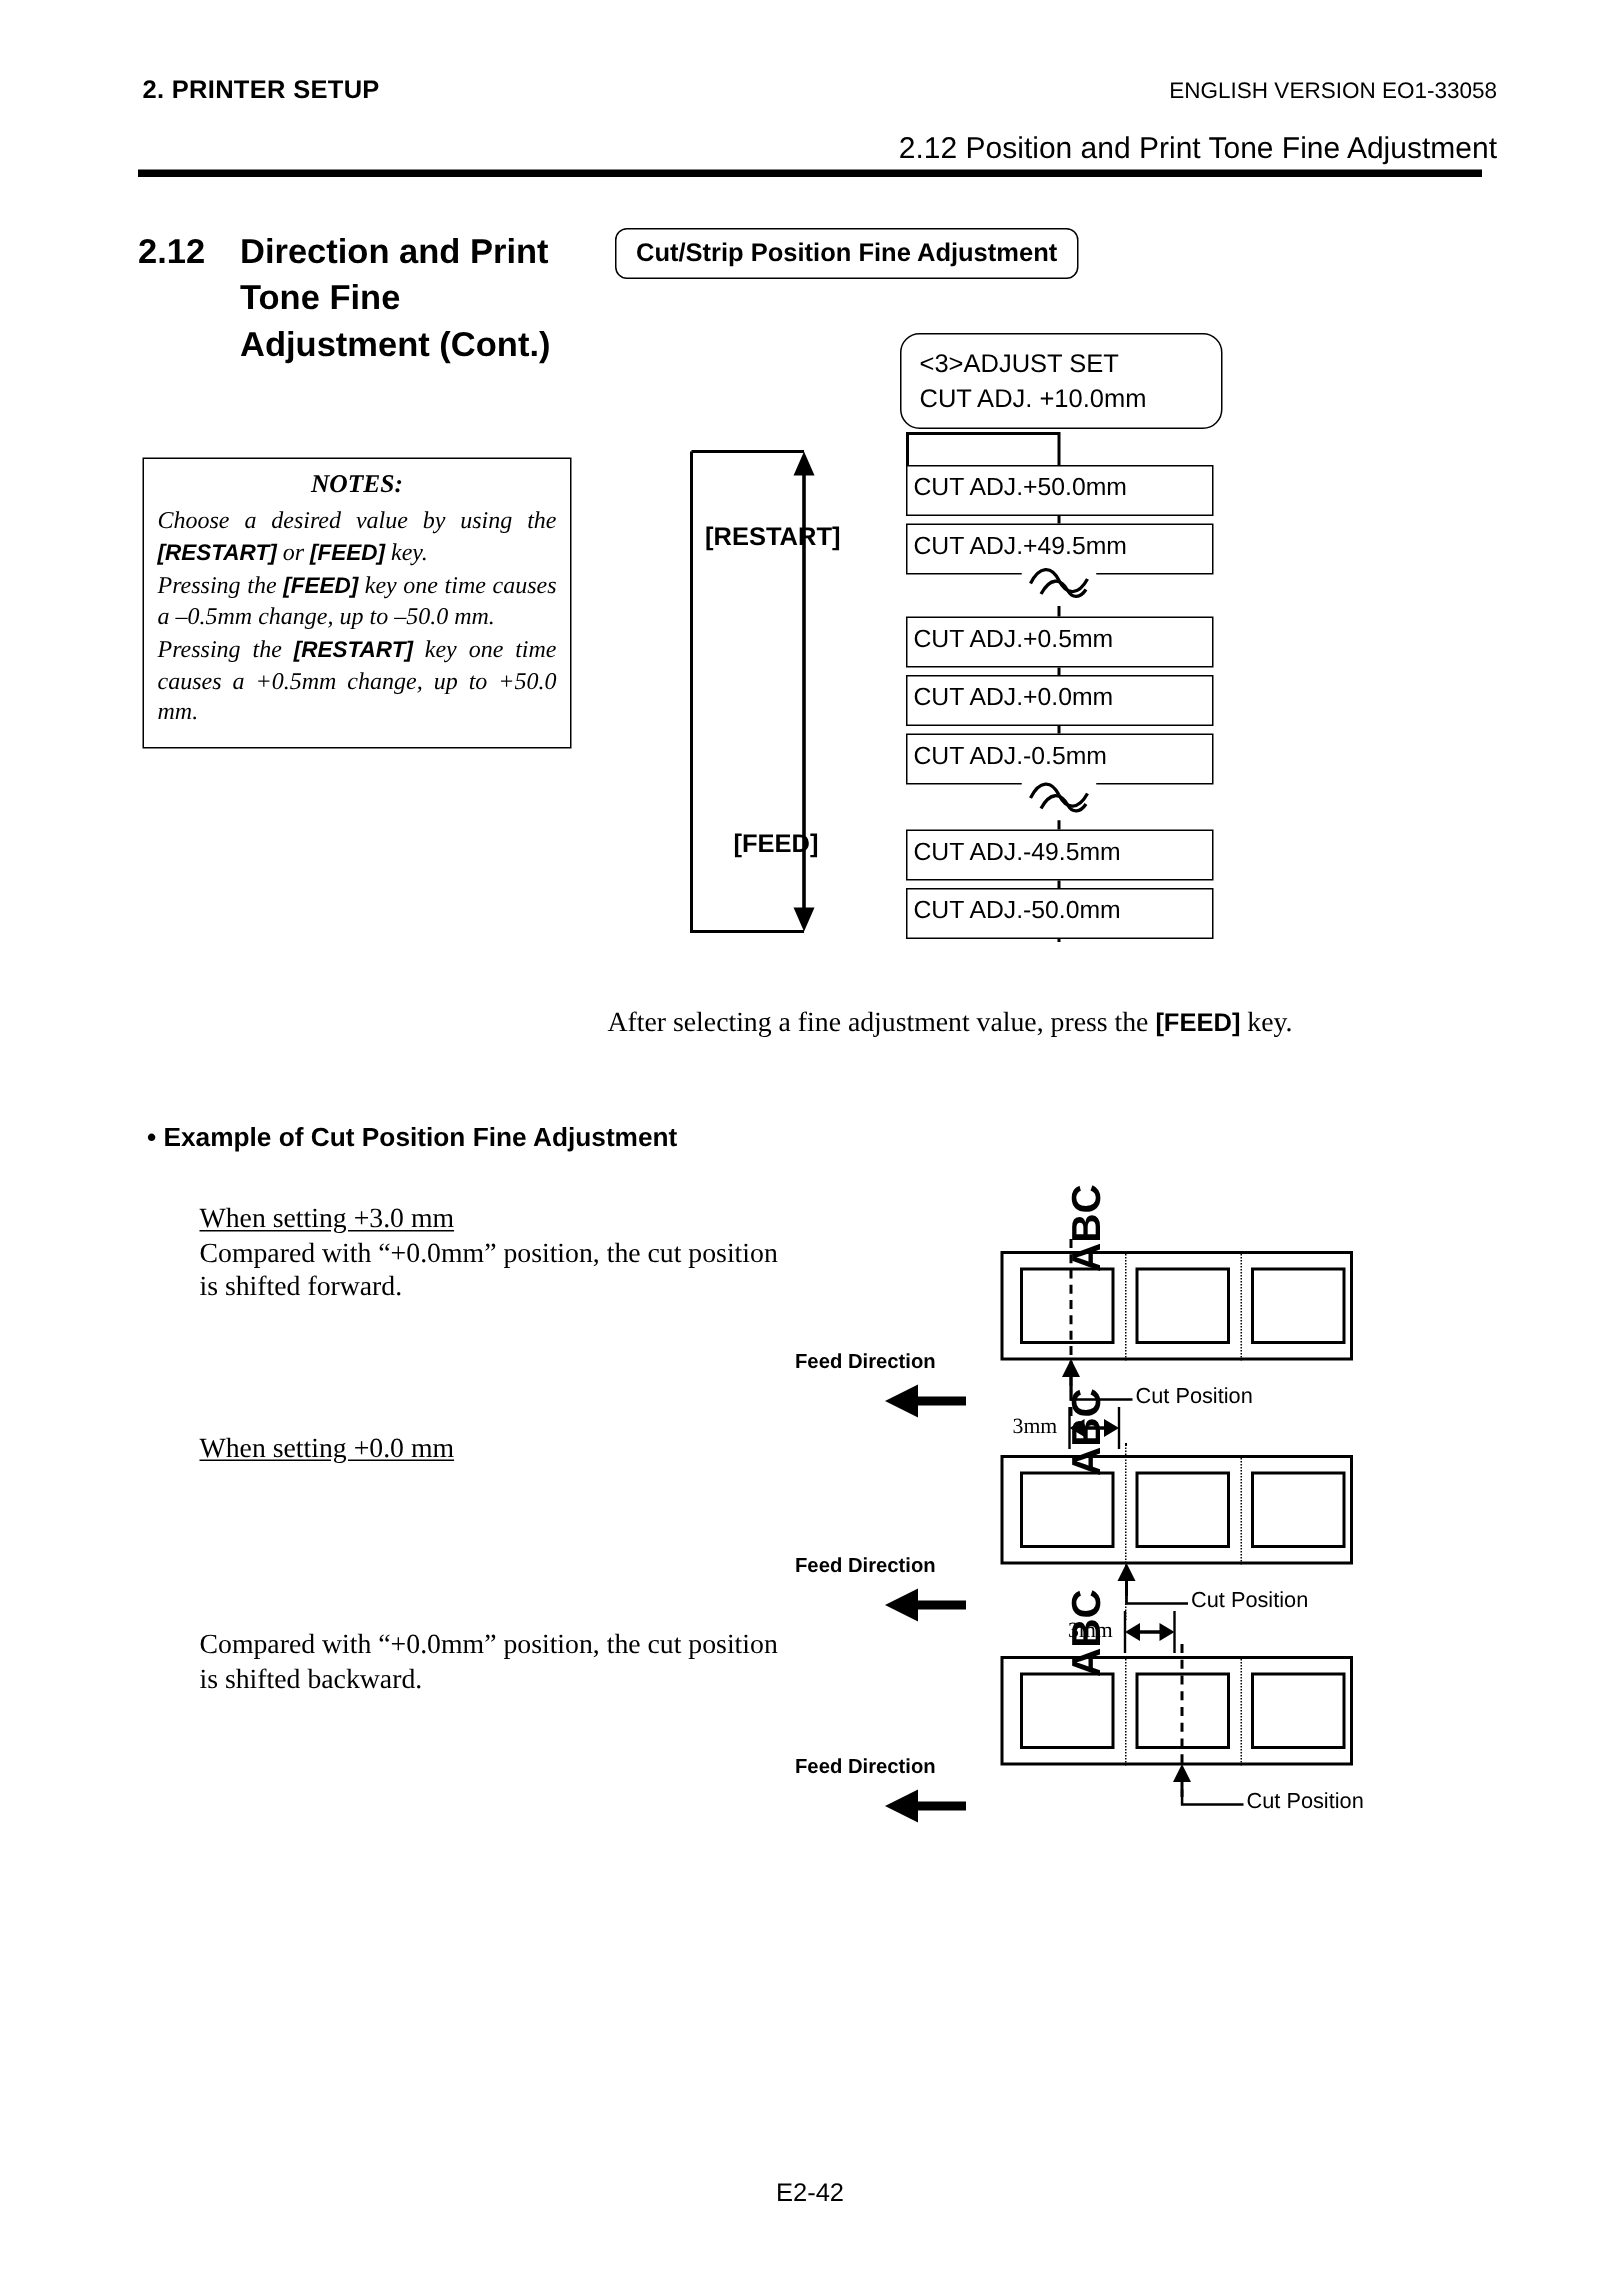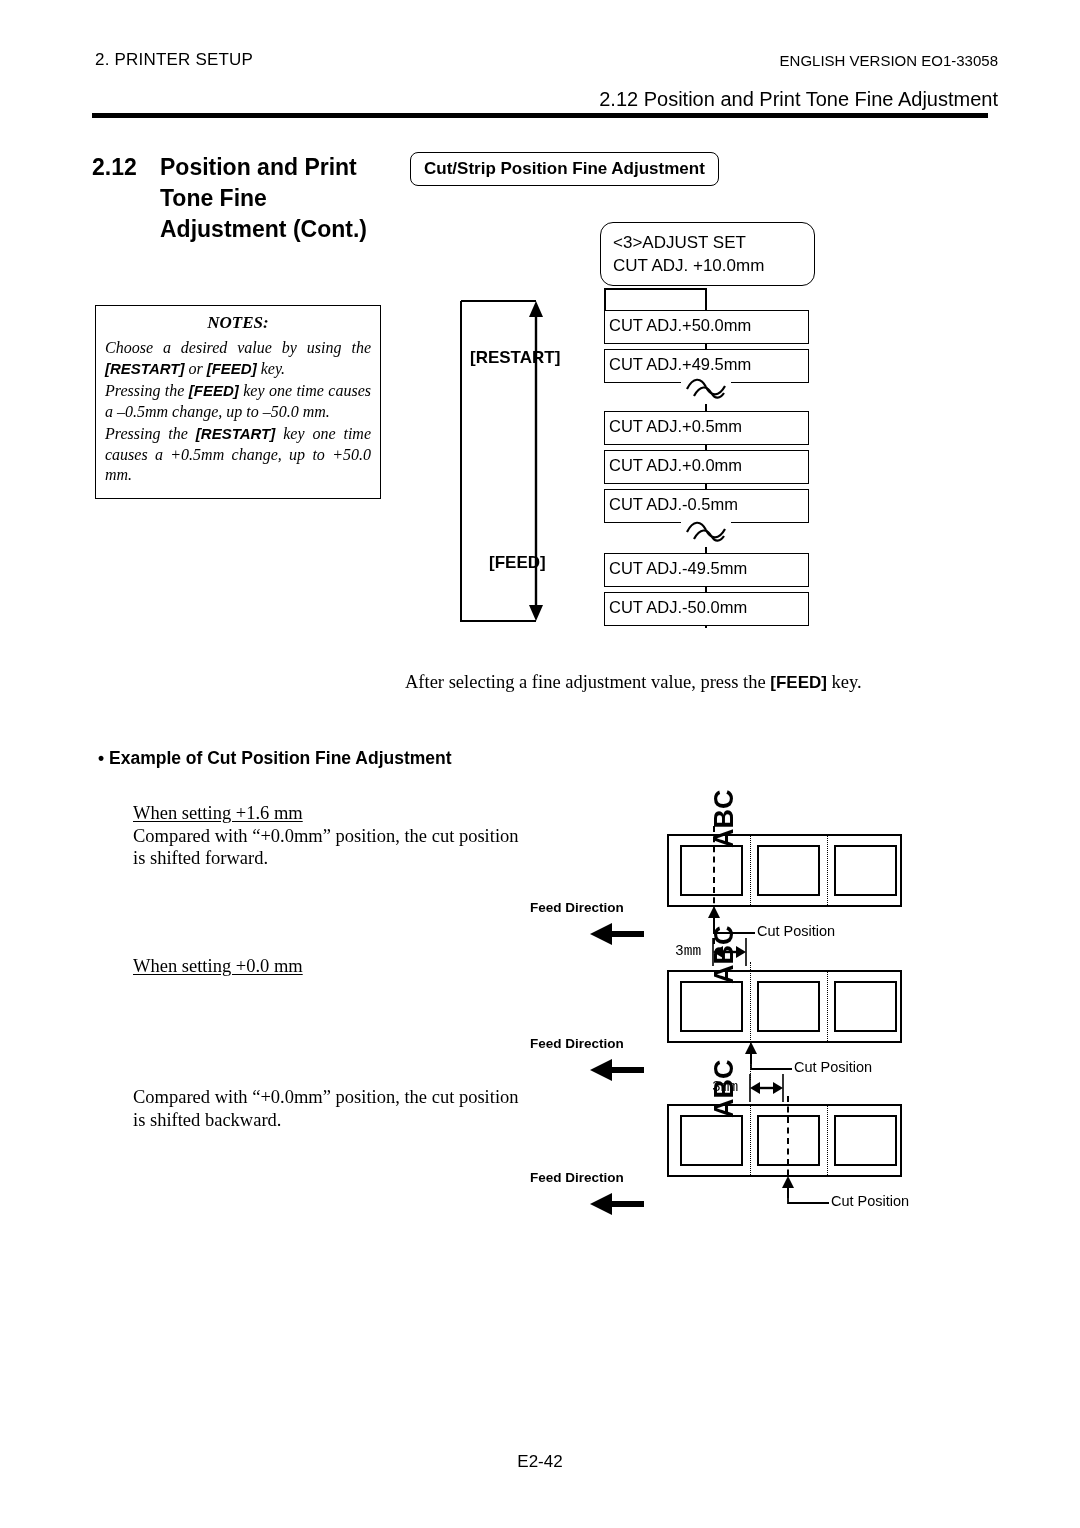--- a/index.html
+++ b/index.html
@@ -4,21 +4,21 @@
 <style>
   html,body{margin:0;padding:0;background:#fff;}
   body{width:1080px;height:1528px;position:relative;
        font-family:"Liberation Serif",serif;color:#000;
        -webkit-font-smoothing:antialiased;}
   .pg{position:absolute;left:0;top:0;width:1080px;height:1528px;}
   .abs{position:absolute;}
 
   
   #hdr-left{left:95px;top:50px;font-family:"Liberation Sans",sans-serif;
-            font-weight:normal;font-size:17px;letter-spacing:.2px;}
+            font-weight:bold;font-size:17px;letter-spacing:.2px;}
   #hdr-right{right:82px;top:52px;font-family:"Liberation Sans",sans-serif;
              font-size:15px;text-align:right;}
   #hdr-sub{right:82px;top:88px;font-family:"Liberation Sans",sans-serif;
            font-size:20px;text-align:right;}
   #hdr-rule{left:92px;top:113px;width:896px;height:5px;background:#000;}
 
   
   #sec{left:92px;top:152px;width:330px;
        font-family:"Liberation Sans",sans-serif;font-weight:bold;
        font-size:23px;line-height:31px;}
@@ -70,21 +70,21 @@
   #exh{left:98px;top:748px;font-family:"Liberation Sans",sans-serif;
        font-weight:bold;font-size:17.5px;}
   .exp{position:absolute;left:133px;font-size:18.5px;line-height:22.5px;}
   .exp u{text-decoration:underline;text-underline-offset:2px;}
 
   
   .dgm{position:absolute;width:420px;height:150px;}
   .fdlab{position:absolute;font-family:"Liberation Sans",sans-serif;
          font-weight:bold;font-size:13.5px;}
   .cutlab{position:absolute;font-family:"Liberation Sans",sans-serif;font-size:14.5px;}
-  .mmlab{position:absolute;font-family:Liberation Mono, monospace;font-size:14.5px;}
+  .mmlab{position:absolute;font-family:Liberation Serif, serif;font-size:14.5px;}
   .web{position:absolute;border:2px solid #000;background:#fff;box-sizing:border-box;}
   .lbl{position:absolute;border:2px solid #000;background:#fff;box-sizing:border-box;}
   .abc{position:absolute;font-family:"Liberation Sans",sans-serif;
        font-weight:bold;font-size:27px;line-height:27px;
        transform:rotate(-90deg);transform-origin:left top;white-space:nowrap;}
   .dot{position:absolute;width:0;border-left:1.6px dotted #000;}
   .dash{position:absolute;width:0;border-left:2px dashed #000;}
 
   
   #foot{left:0;top:1452px;width:1080px;text-align:center;
@@ -96,21 +96,21 @@
 <div class="pg">
 
   <div class="abs" id="hdr-left">2. PRINTER SETUP</div>
   <div class="abs" id="hdr-right">ENGLISH VERSION EO1-33058</div>
   <div class="abs" id="hdr-sub">2.12 Position and Print Tone Fine Adjustment</div>
   <div class="abs" id="hdr-rule"></div>
 
   <div class="abs" id="sec">
     <span class="num">2.12</span>
     <div class="txt">
-      <div>Position and Print</div>
+      <div>Direction and Print</div>
       <div>Tone Fine</div>
       <div>Adjustment (Cont.)</div>
     </div>
   </div>
 
   <div class="abs" id="notes">
     <div class="ttl">NOTES:</div>
     <p><span>Choose a desired value by using the </span><b>[RESTART]</b><span> or </span><b>[FEED]</b><span> key.</span></p>
     <p><span>Pressing the </span><b>[FEED]</b><span> key one time causes a –0.5mm change, up to –50.0 mm.</span></p>
     <p><span>Pressing the </span><b>[RESTART]</b><span> key one time causes a +0.5mm change, up to +50.0 mm.</span></p>
@@ -162,21 +162,21 @@
     <polygon points="76,321 69,305 83,305" fill="#000"></polygon>
   </svg>
   <div class="abs" id="arr-lbl-r">[RESTART]</div>
   <div class="abs" id="arr-lbl-f">[FEED]</div>
 
   <div class="abs" id="pause"><span>After selecting a fine adjustment value, press the </span><b>[FEED]</b><span> key.</span></div>
 
   <div class="abs" id="exh">• Example of Cut Position Fine Adjustment</div>
 
   <div class="exp" style="top:802px">
-    <div><u>When setting +1.6 mm</u></div>
+    <div><u>When setting +3.0 mm</u></div>
     <div>Compared with “+0.0mm” position, the cut position</div>
     <div>is shifted forward.</div>
   </div>
 
   <div class="exp" style="top:955px">
     <div><u>When setting +0.0 mm</u></div>
   </div>
 
   <div class="exp" style="top:1086px">
     <div>Compared with “+0.0mm” position, the cut position</div>

